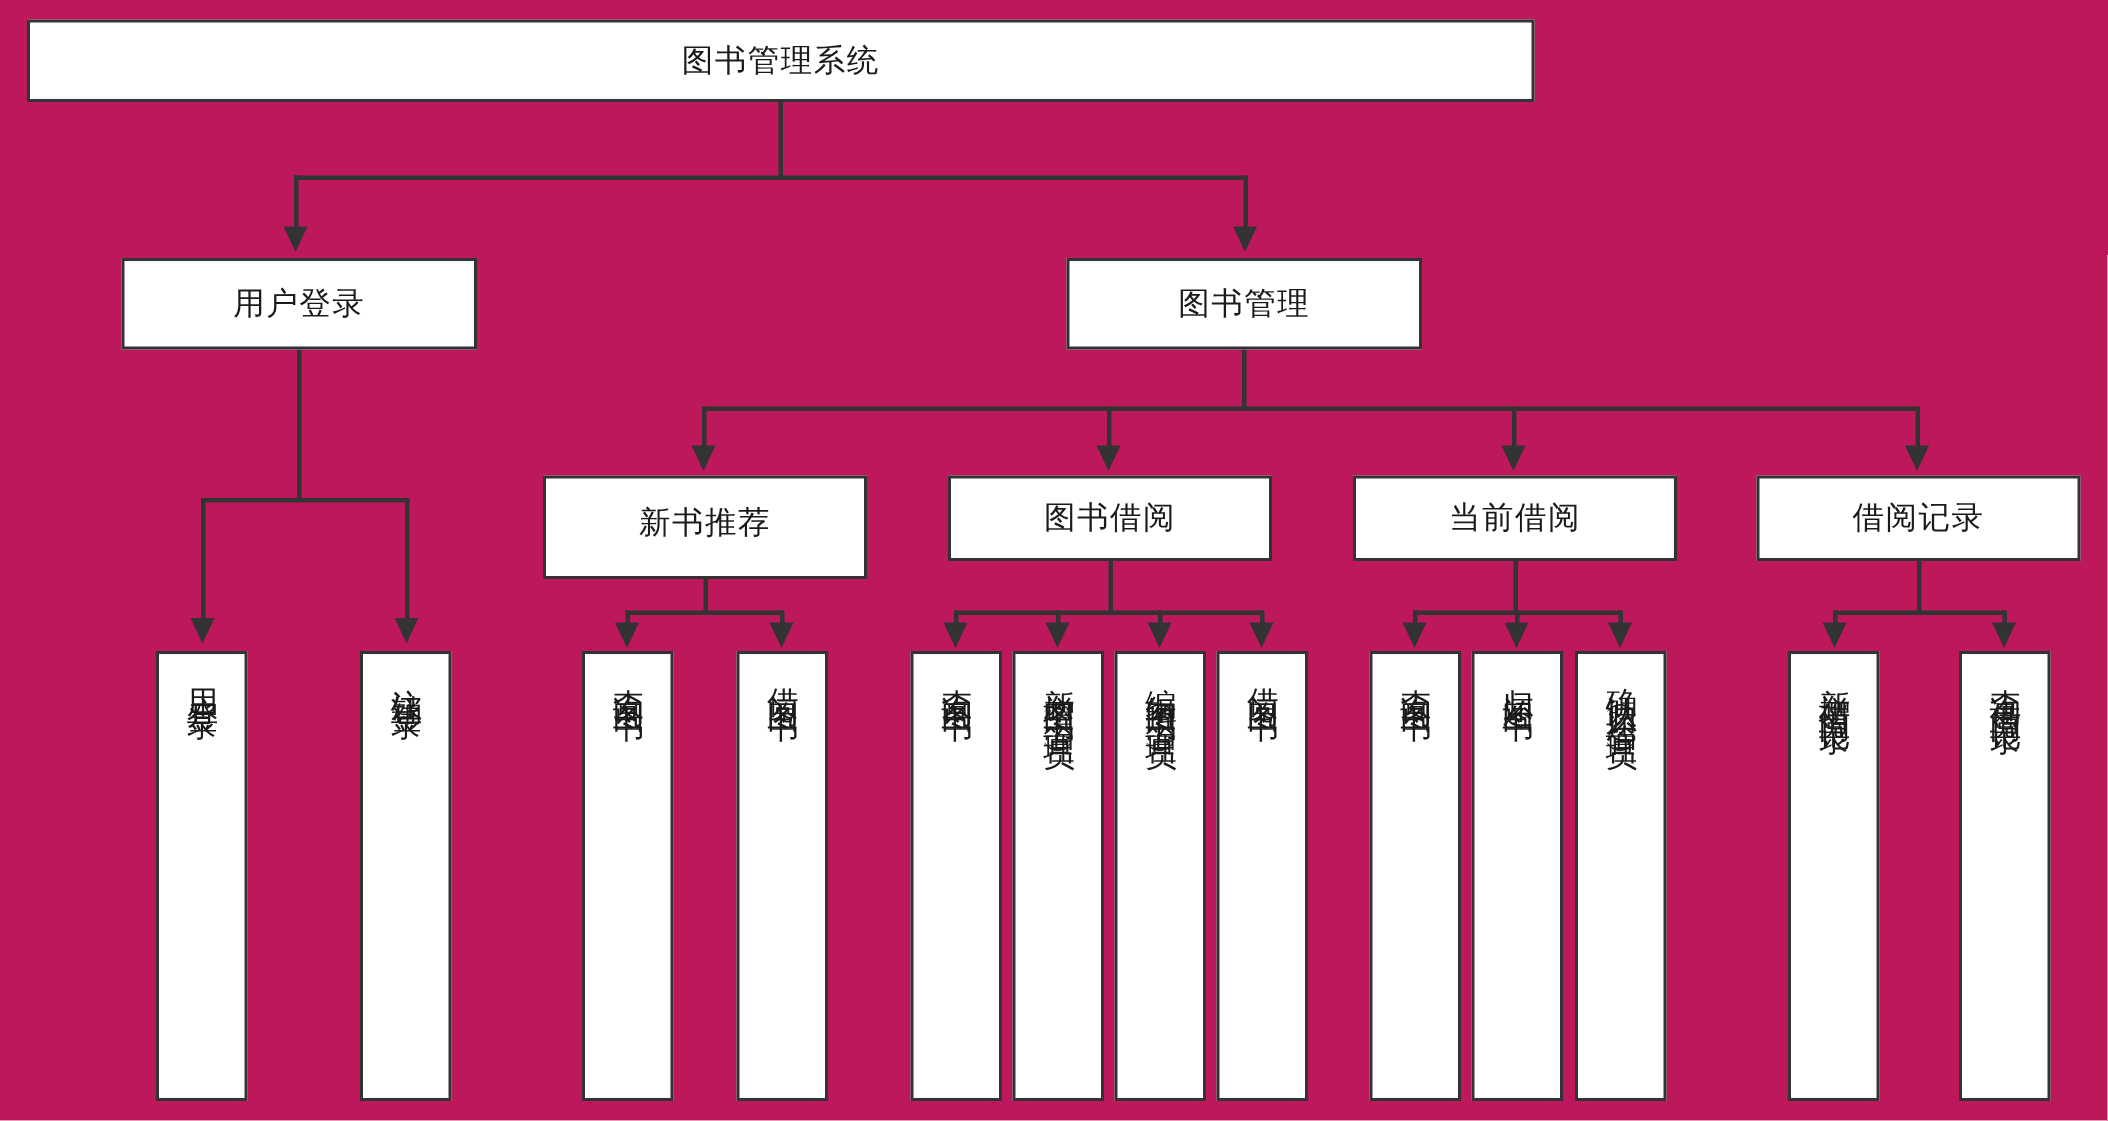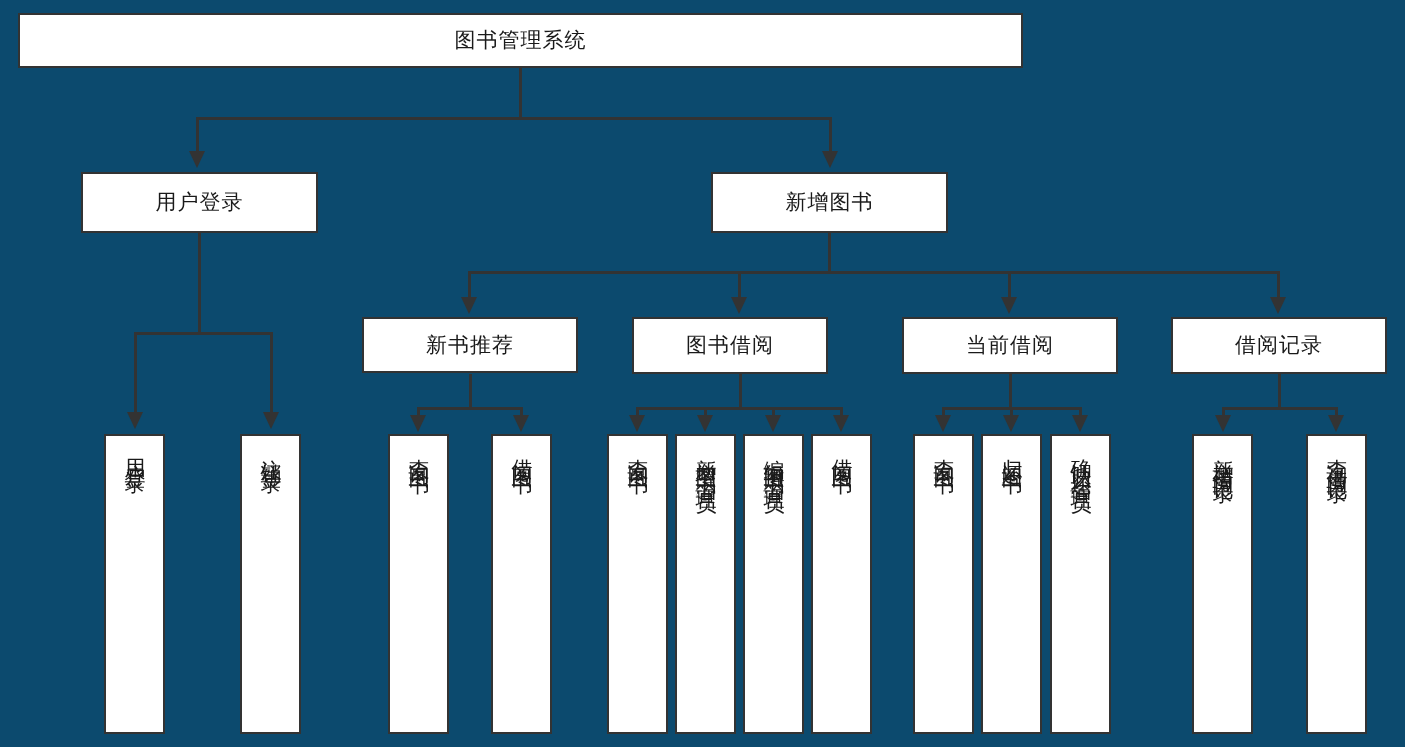--- a/index.html
+++ b/index.html
@@ -7,21 +7,21 @@
     padding: 0;
     background: #ffffff;
   }
   body {
     font-family: "DejaVu Sans", "Liberation Sans", sans-serif;
   }
   #canvas {
     position: relative;
     width: 1405px;
     height: 747px;
-    background: #0c4a6e;
+    background: #be185d;
     overflow: hidden;
   }
   
   .node {
     position: absolute;
     box-sizing: border-box;
     border: 2.5px solid #333333;
     background: #ffffff;
     display: flex;
     align-items: center;
@@ -90,21 +90,21 @@
 
   <div class="conn vline" style="left:196px; top:117px; width:2.5px; height:38px;"></div>
   <div class="arrow" style="left:189px; top:151px;"></div>
   <div class="conn vline" style="left:829px; top:117px; width:2.5px; height:38px;"></div>
   <div class="arrow" style="left:822px; top:151px;"></div>
 
   <div class="node" style="left:81px; top:172px; width:237px; height:61px;">
     <span class="label">用户登录</span>
   </div>
   <div class="node" style="left:711px; top:172px; width:237px; height:61px;">
-    <span class="label">新增图书</span>
+    <span class="label">图书管理</span>
   </div>
 
   <div class="conn vline" style="left:198px; top:233px; width:2.5px; height:101px;"></div>
   <div class="conn hline" style="left:134px; top:332px; width:138px; height:2.5px;"></div>
   <div class="conn vline" style="left:134px; top:332px; width:2.5px; height:84px;"></div>
   <div class="arrow" style="left:127px; top:412px;"></div>
   <div class="conn vline" style="left:270px; top:332px; width:2.5px; height:84px;"></div>
   <div class="arrow" style="left:263px; top:412px;"></div>
 
   <div class="conn vline" style="left:828px; top:233px; width:2.5px; height:40px;"></div>
@@ -115,24 +115,24 @@
 
   <div class="conn vline" style="left:738px; top:271px; width:2.5px; height:30px;"></div>
   <div class="arrow" style="left:731px; top:297px;"></div>
 
   <div class="conn vline" style="left:1008px; top:271px; width:2.5px; height:30px;"></div>
   <div class="arrow" style="left:1001px; top:297px;"></div>
 
   <div class="conn vline" style="left:1277px; top:271px; width:2.5px; height:30px;"></div>
   <div class="arrow" style="left:1270px; top:297px;"></div>
 
-  <div class="node" style="left:362px; top:317px; width:216px; height:56px;">
+  <div class="node" style="left:362px; top:317px; width:216px; height:69px;font-family:Liberation Mono, monospace;">
     <span class="label">新书推荐</span>
   </div>
-  <div class="node" style="left:632px; top:317px; width:196px; height:57px;">
+  <div class="node" style="left:632px; top:317px; width:216px; height:57px;">
     <span class="label">图书借阅</span>
   </div>
   <div class="node" style="left:1171px; top:317px; width:216px; height:57px;">
     <span class="label">借阅记录</span>
   </div>
   <div class="node" style="left:902px; top:317px; width:216px; height:57px;">
     <span class="label">当前借阅</span>
   </div>
 
   <div class="conn vline" style="left:469px; top:374px; width:2.5px; height:35px;"></div>

